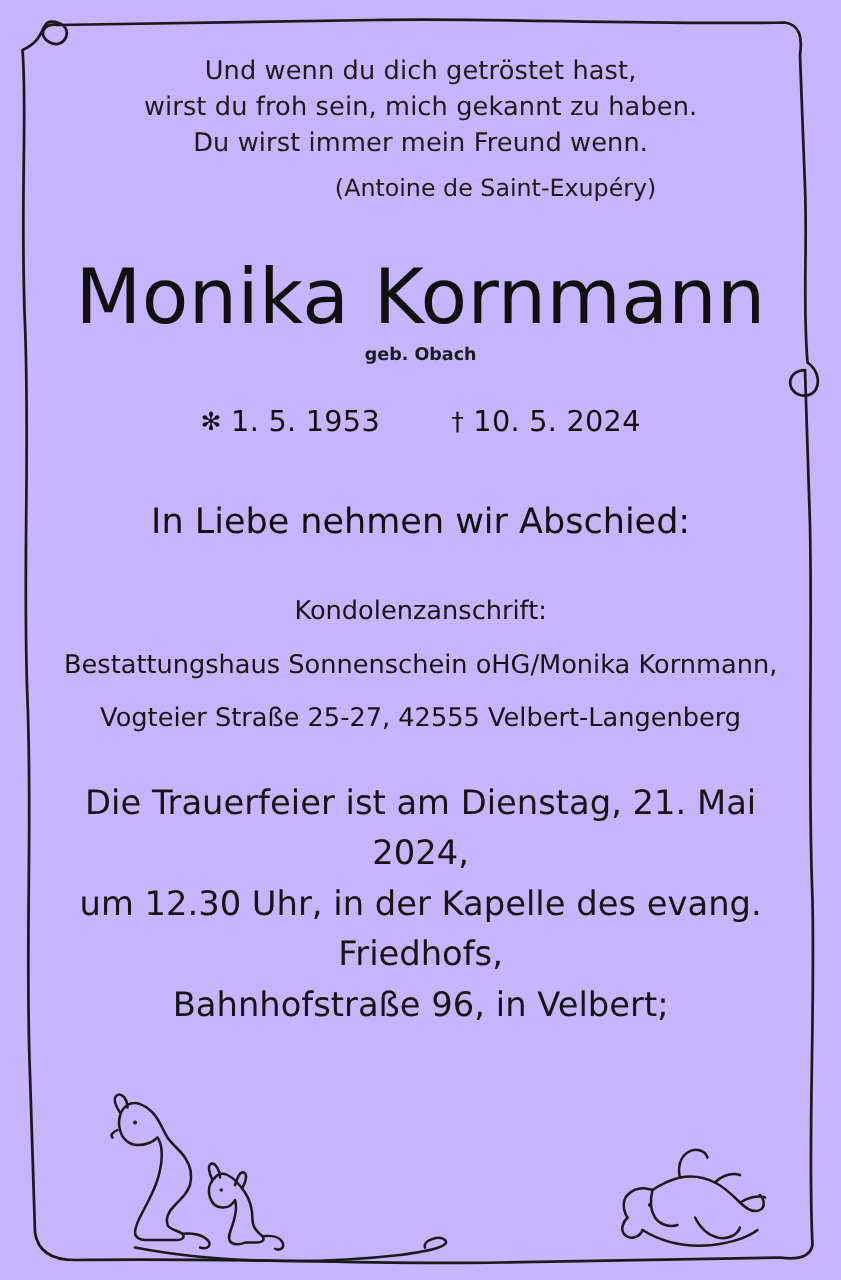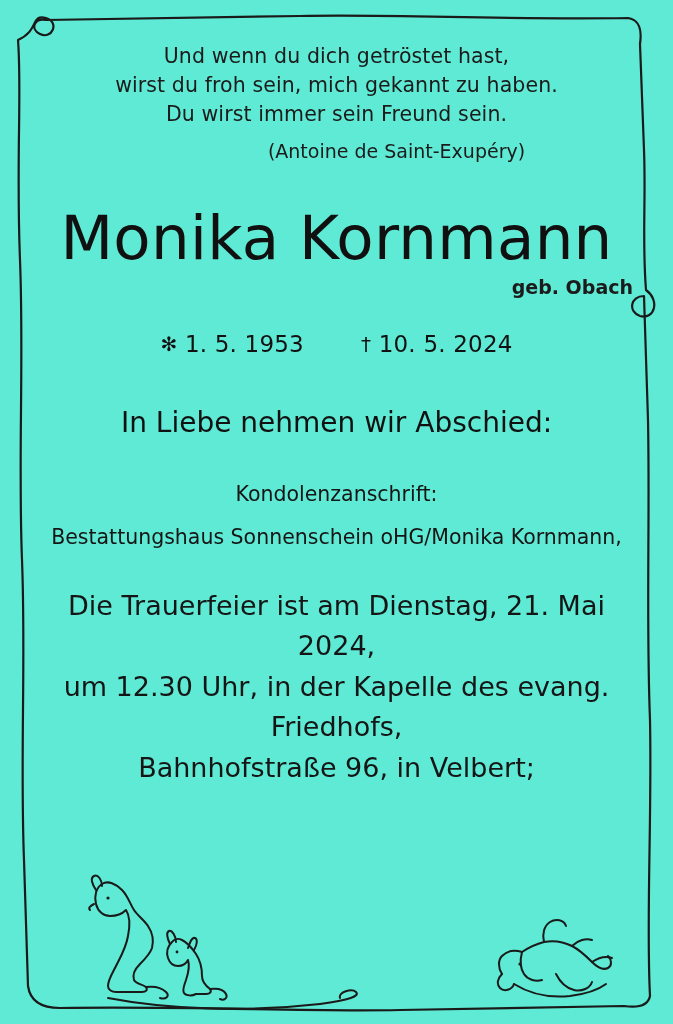--- a/index.html
+++ b/index.html
@@ -11,21 +11,21 @@
     width: 673px;
     height: 1024px;
     font-family: "DejaVu Sans", sans-serif;
     color: #1a1a1a;
     overflow: hidden;
   }
   .page {
     position: relative;
     width: 673px;
     height: 1024px;
-    background: #5eead4;
+    background: #c4b5fd;
   }
   .border-svg {
     position: absolute;
     left: 0;
     top: 0;
     width: 673px;
     height: 1024px;
     pointer-events: none;
   }
   .content {
@@ -54,24 +54,23 @@
   .name {
     margin-top: 44px;
     font-size: 61px;
     line-height: 1.05;
     font-weight: 400;
     letter-spacing: 0.3px;
     color: #101010;
   }
   .maiden {
     margin-top: 6px;
-    font-size: 19px;
+    font-size: 14px;
     font-weight: bold;
     color: #1b1b1b;
-    text-align: right;
   }
   .dates {
     margin-top: 33px;
     font-size: 23px;
     color: #111;
     letter-spacing: 0.2px;
   }
   .dates .gap { display: inline-block; width: 42px; }
   .sym { font-size: 20px; position: relative; top: -1px; }
 
@@ -140,21 +139,21 @@
              C 20 760, 26 660, 22 560
              C 18 460, 24 360, 20 260
              C 16 160, 22 90, 18 40 Z" fill="none" stroke="#1a1a1a" stroke-width="2.2" stroke-linecap="round" stroke-linejoin="round"></path>
   </svg>
 
   <div class="content">
 
     <div class="verse">
       <span class="verse-line">Und wenn du dich getröstet hast,</span>
       <span class="verse-line">wirst du froh sein, mich gekannt zu haben.</span>
-      <span class="verse-line">Du wirst immer sein Freund sein.</span>
+      <span class="verse-line">Du wirst immer mein Freund wenn.</span>
     </div>
 
     <div class="attribution">(Antoine de Saint-Exupéry)</div>
 
     <div class="name">Monika Kornmann</div>
     <div class="maiden">geb. Obach</div>
 
     <div class="dates">
       <span class="sym">✻</span>
       <span>1. 5. 1953</span>
@@ -162,20 +161,21 @@
       <span class="sym">†</span>
       <span>10. 5. 2024</span>
     </div>
 
     <div class="farewell">In Liebe nehmen wir Abschied:</div>
 
 
     <div class="condolence">
       <span>Kondolenzanschrift:</span>
       <span>Bestattungshaus Sonnenschein oHG/Monika Kornmann,</span>
+      <span>Vogteier Straße 25-27, 42555 Velbert-Langenberg</span>
     </div>
 
     <div class="ceremony">
       <span>Die Trauerfeier ist am Dienstag, 21. Mai 2024,</span>
       <span>um 12.30 Uhr, in der Kapelle des evang. Friedhofs,</span>
       <span>Bahnhofstraße 96, in Velbert;</span>
     </div>
 
   </div>
 

